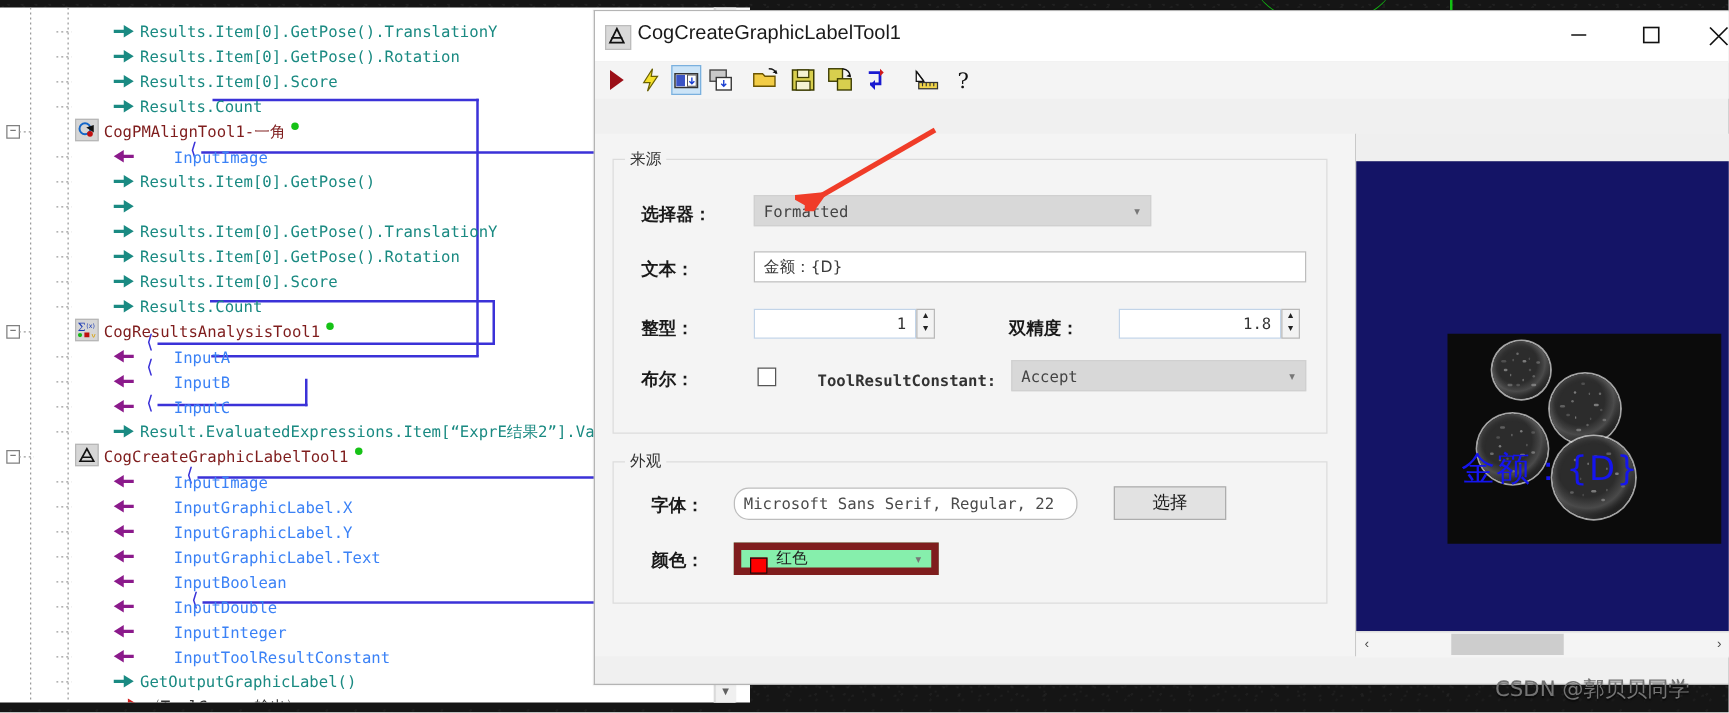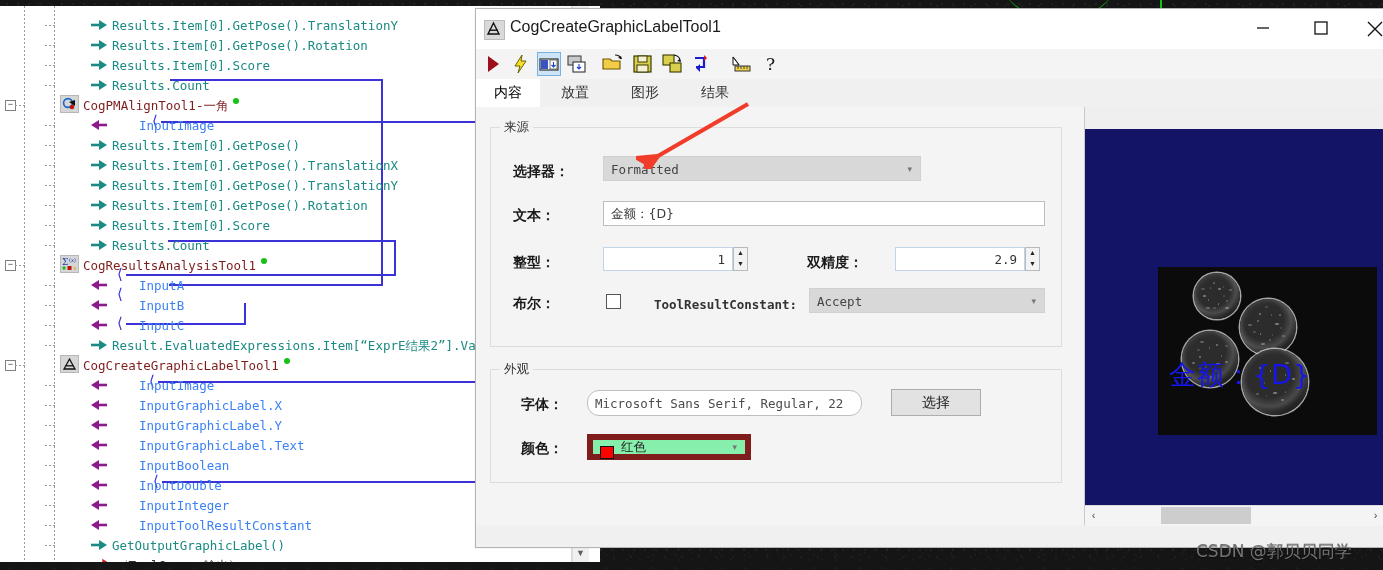--- a/index.html
+++ b/index.html
@@ -314,21 +314,21 @@
             <path d="M8 7 H17" stroke="#8b1a8b" stroke-width="2.6"></path>
             <path d="M9 2 L1 7 L9 12 Z" fill="#8b1a8b"></path>
           </svg></span><span class="lbl t-in">InputImage</span></div>
       <div class="tree-row" style="top: 129px;"><span class="dash-h" style="left:45px;top:10px;width:12px;"></span><span style="display:inline-block;width:58px;"></span><span class="arrow-out"><svg width="18" height="14">
             <path d="M1 7 H10" stroke="#1a8a82" stroke-width="2.6"></path>
             <path d="M9 2 L17 7 L9 12 Z" fill="#1a8a82"></path>
           </svg></span><span class="lbl t-out">Results.Item[0].GetPose()</span></div>
       <div class="tree-row" style="top: 149px;"><span class="dash-h" style="left:45px;top:10px;width:12px;"></span><span style="display:inline-block;width:58px;"></span><span class="arrow-out"><svg width="18" height="14">
             <path d="M1 7 H10" stroke="#1a8a82" stroke-width="2.6"></path>
             <path d="M9 2 L17 7 L9 12 Z" fill="#1a8a82"></path>
-          </svg></span><span class="lbl t-out">Results.Item[0].GetPose().TranslationX</span></div>
+          </svg></span></div>
       <div class="tree-row" style="top: 169px;"><span class="dash-h" style="left:45px;top:10px;width:12px;"></span><span style="display:inline-block;width:58px;"></span><span class="arrow-out"><svg width="18" height="14">
             <path d="M1 7 H10" stroke="#1a8a82" stroke-width="2.6"></path>
             <path d="M9 2 L17 7 L9 12 Z" fill="#1a8a82"></path>
           </svg></span><span class="lbl t-out">Results.Item[0].GetPose().TranslationY</span></div>
       <div class="tree-row" style="top: 189px;"><span class="dash-h" style="left:45px;top:10px;width:12px;"></span><span style="display:inline-block;width:58px;"></span><span class="arrow-out"><svg width="18" height="14">
             <path d="M1 7 H10" stroke="#1a8a82" stroke-width="2.6"></path>
             <path d="M9 2 L17 7 L9 12 Z" fill="#1a8a82"></path>
           </svg></span><span class="lbl t-out">Results.Item[0].GetPose().Rotation</span></div>
       <div class="tree-row" style="top: 209px;"><span class="dash-h" style="left:45px;top:10px;width:12px;"></span><span style="display:inline-block;width:58px;"></span><span class="arrow-out"><svg width="18" height="14">
             <path d="M1 7 H10" stroke="#1a8a82" stroke-width="2.6"></path>
@@ -505,26 +505,20 @@
           <path d="M9 14 v3 M12 14 v3 M15 14 v3 M18 14 v3" stroke="#333" stroke-width=".9"></path>
         </svg>
     </div>
     <div class="tbi" style="left:283px;">
       <svg width="24" height="24">
           <text x="7" y="18" font-size="17" font-family="DejaVu Serif, serif" fill="#111">?</text>
         </svg>
     </div>
   </div>
 
-  <div id="tabstrip">
-      <div class="tab active" style="left: 0px; width: 64px;"><span>内容</span></div>
-      <div class="tab" style="left: 64px; width: 70px;"><span>放置</span></div>
-      <div class="tab" style="left: 134px; width: 70px;"><span>图形</span></div>
-      <div class="tab" style="left: 204px; width: 70px;"><span>结果</span></div>
-    </div>
 
   <div id="body">
 
     <div class="groupbox" style="left:14px;top:20px;width:570px;height:218px;">
       <span class="gb-title">来源</span>
 
       <span class="flabel" style="left:22px;top:35px;">选择器：</span>
       <div class="combo" style="left:112px;top:28px;width:318px;height:25px;">
         <span class="val">Formatted</span>
         <span class="car">▾</span>
@@ -539,21 +533,21 @@
       <div class="numbox" style="left:112px;top:119px;width:130px;height:24px;">
         <span class="val">1</span>
       </div>
       <div class="spin" style="left:242px;top:119px;height:24px;">
         <div style="top:0;">▲</div>
         <div style="top:50%;">▼</div>
       </div>
 
       <span class="flabel" style="left:316px;top:126px;">双精度：</span>
       <div class="numbox" style="left:404px;top:119px;width:130px;height:24px;">
-        <span class="val">2.9</span>
+        <span class="val">1.8</span>
       </div>
       <div class="spin" style="left:534px;top:119px;height:24px;">
         <div style="top:0;">▲</div>
         <div style="top:50%;">▼</div>
       </div>
 
       <span class="flabel" style="left:22px;top:167px;">布尔：</span>
       <div class="chkbox" style="left:115px;top:166px;"></div>
       <span class="fsmall" style="left:163px;top:169px;font-weight:bold;">ToolResultConstant:</span>
       <div class="combo" style="left:318px;top:160px;width:236px;height:25px;">

